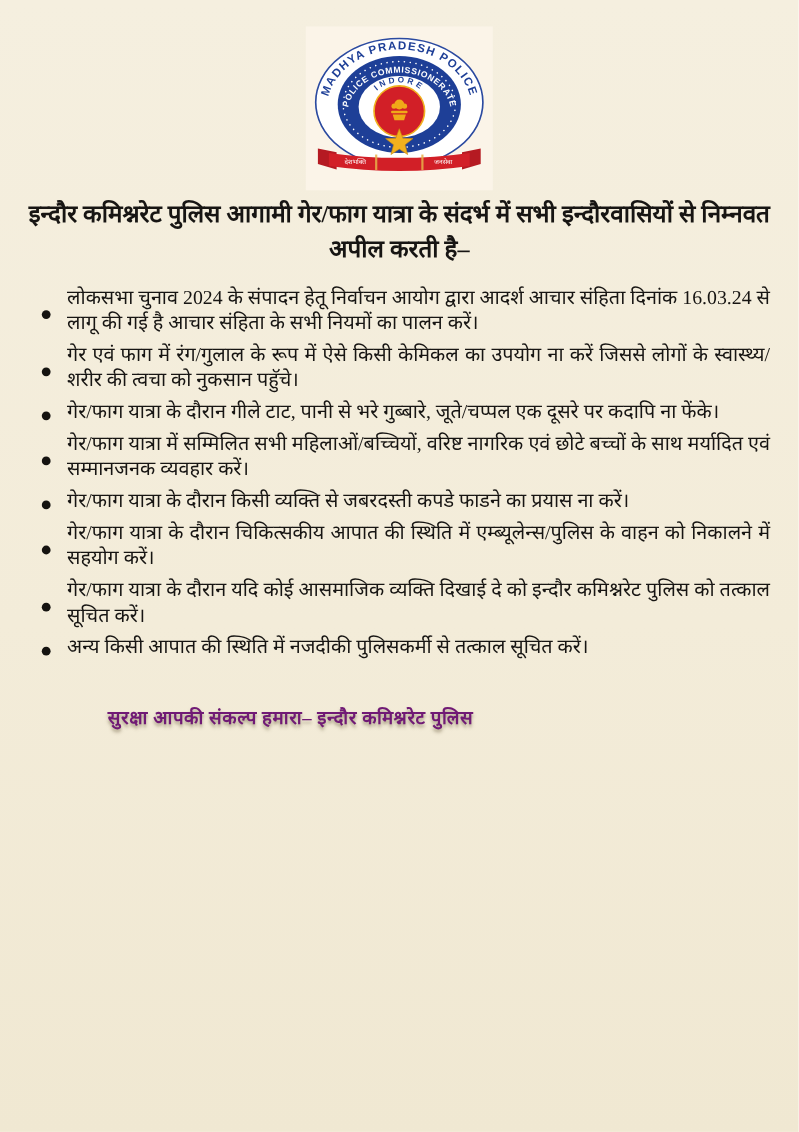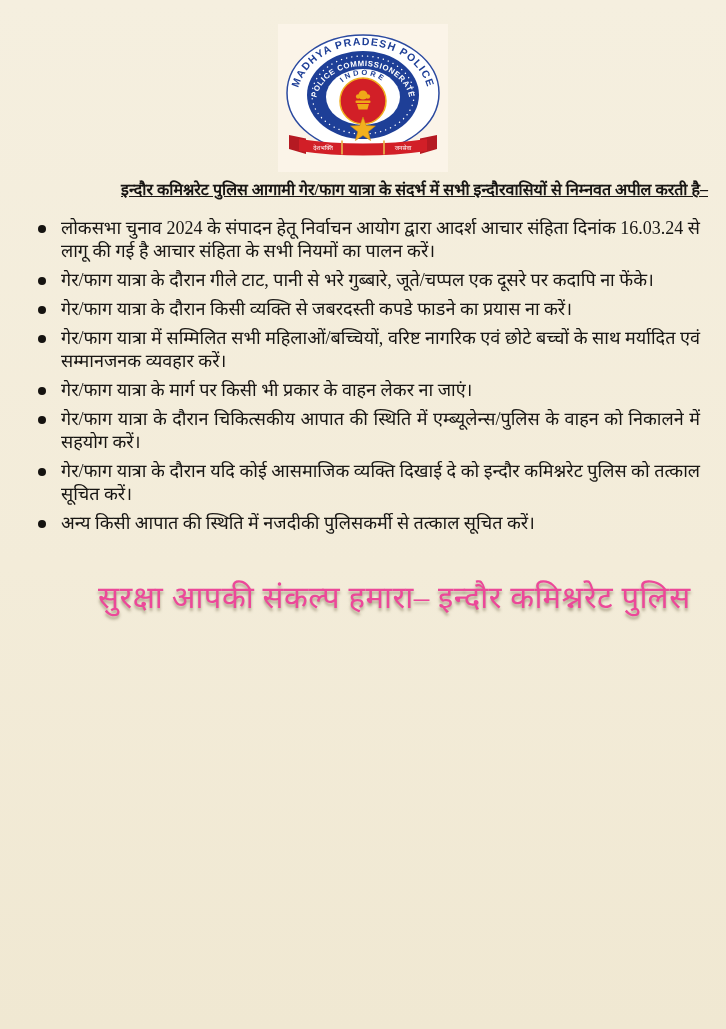--- a/index.html
+++ b/index.html
@@ -12,44 +12,43 @@
   }
   .page{position:relative;width:726px;height:1029px;}
   .logo-wrap{
     width:166px;margin:24px auto 4px;
     background:#fbf4e8;
     padding:3px 2px 1px;
     text-align:center;
   }
   .heading{
     font-weight:700;
-    font-size:16px;
+    font-size:22px;
     line-height:1.45;
-    text-align:right;
+    text-align:center;
     margin:6px 18px 16px;
-    text-decoration:underline;
   }
   ul.points{list-style:none;margin:0;padding:0 26px 0 38px;}
-  li.point{display:flex;margin-bottom:6px;}
+  li.point{display:flex;margin-bottom:6px;align-items:center;}
   .dot{
     flex:0 0 auto;width:8px;height:8px;border-radius:50%;
     background:#151310;margin:8px 15px 0 0;
   }
   .li-text{
     flex:1;
     font-size:18px;
     line-height:23px;
     text-align:justify;
   }
   .tagline{
-    font-weight:400;
-    font-size:31px;
+    font-weight:700;
+    font-size:17px;
     letter-spacing:0.5px;
     margin:40px 0 0 98px;
-    color:#ec4899;
+    color:#701a75;
     text-shadow:0 3px 3px rgba(104,90,58,0.5);
   }
   svg text{font-family:"Liberation Sans","DejaVu Sans",sans-serif;}
 </style>
 </head>
 <body>
 
 <div class="page">
 
   <div class="logo-wrap">
@@ -102,33 +101,33 @@
 
   <div class="heading">इन्दौर कमिश्नरेट पुलिस आगामी गेर/फाग यात्रा के संदर्भ में सभी इन्दौरवासियों से निम्नवत अपील करती है–</div>
 
   <ul class="points">
     <li class="point">
         <span class="dot"></span>
         <span class="li-text">लोकसभा चुनाव 2024 के संपादन हेतू निर्वाचन आयोग द्वारा आदर्श आचार संहिता दिनांक 16.03.24 से लागू की गई है आचार संहिता के सभी नियमों का पालन करें।</span>
       </li>
     <li class="point">
         <span class="dot"></span>
-        <span class="li-text">गेर/फाग यात्रा के दौरान गीले टाट, पानी से भरे गुब्बारे, जूते/चप्पल एक दूसरे पर कदापि ना फेंके।</span>
+        <span class="li-text">गेर एवं फाग में रंग/गुलाल के रूप में ऐसे किसी केमिकल का उपयोग ना करें जिससे लोगों के स्वास्थ्य/शरीर की त्वचा को नुकसान पहुॅचे।</span>
       </li>
     <li class="point">
         <span class="dot"></span>
-        <span class="li-text">गेर/फाग यात्रा के दौरान किसी व्यक्ति से जबरदस्ती कपडे फाडने का प्रयास ना करें।</span>
+        <span class="li-text">गेर/फाग यात्रा के दौरान गीले टाट, पानी से भरे गुब्बारे, जूते/चप्पल एक दूसरे पर कदापि ना फेंके।</span>
       </li>
     <li class="point">
         <span class="dot"></span>
         <span class="li-text">गेर/फाग यात्रा में सम्मिलित सभी महिलाओं/बच्चियों, वरिष्ट नागरिक एवं छोटे बच्चों के साथ मर्यादित एवं सम्मानजनक व्यवहार करें।</span>
       </li>
     <li class="point">
         <span class="dot"></span>
-        <span class="li-text">गेर/फाग यात्रा के मार्ग पर किसी भी प्रकार के वाहन लेकर ना जाएं।</span>
+        <span class="li-text">गेर/फाग यात्रा के दौरान किसी व्यक्ति से जबरदस्ती कपडे फाडने का प्रयास ना करें।</span>
       </li>
     <li class="point">
         <span class="dot"></span>
         <span class="li-text">गेर/फाग यात्रा के दौरान चिकित्सकीय आपात की स्थिति में एम्ब्यूलेन्स/पुलिस के वाहन को निकालने में सहयोग करें।</span>
       </li>
     <li class="point">
         <span class="dot"></span>
         <span class="li-text">गेर/फाग यात्रा के दौरान यदि कोई आसमाजिक व्यक्ति दिखाई दे को इन्दौर कमिश्नरेट पुलिस को तत्काल सूचित करें।</span>
       </li>
     <li class="point">

